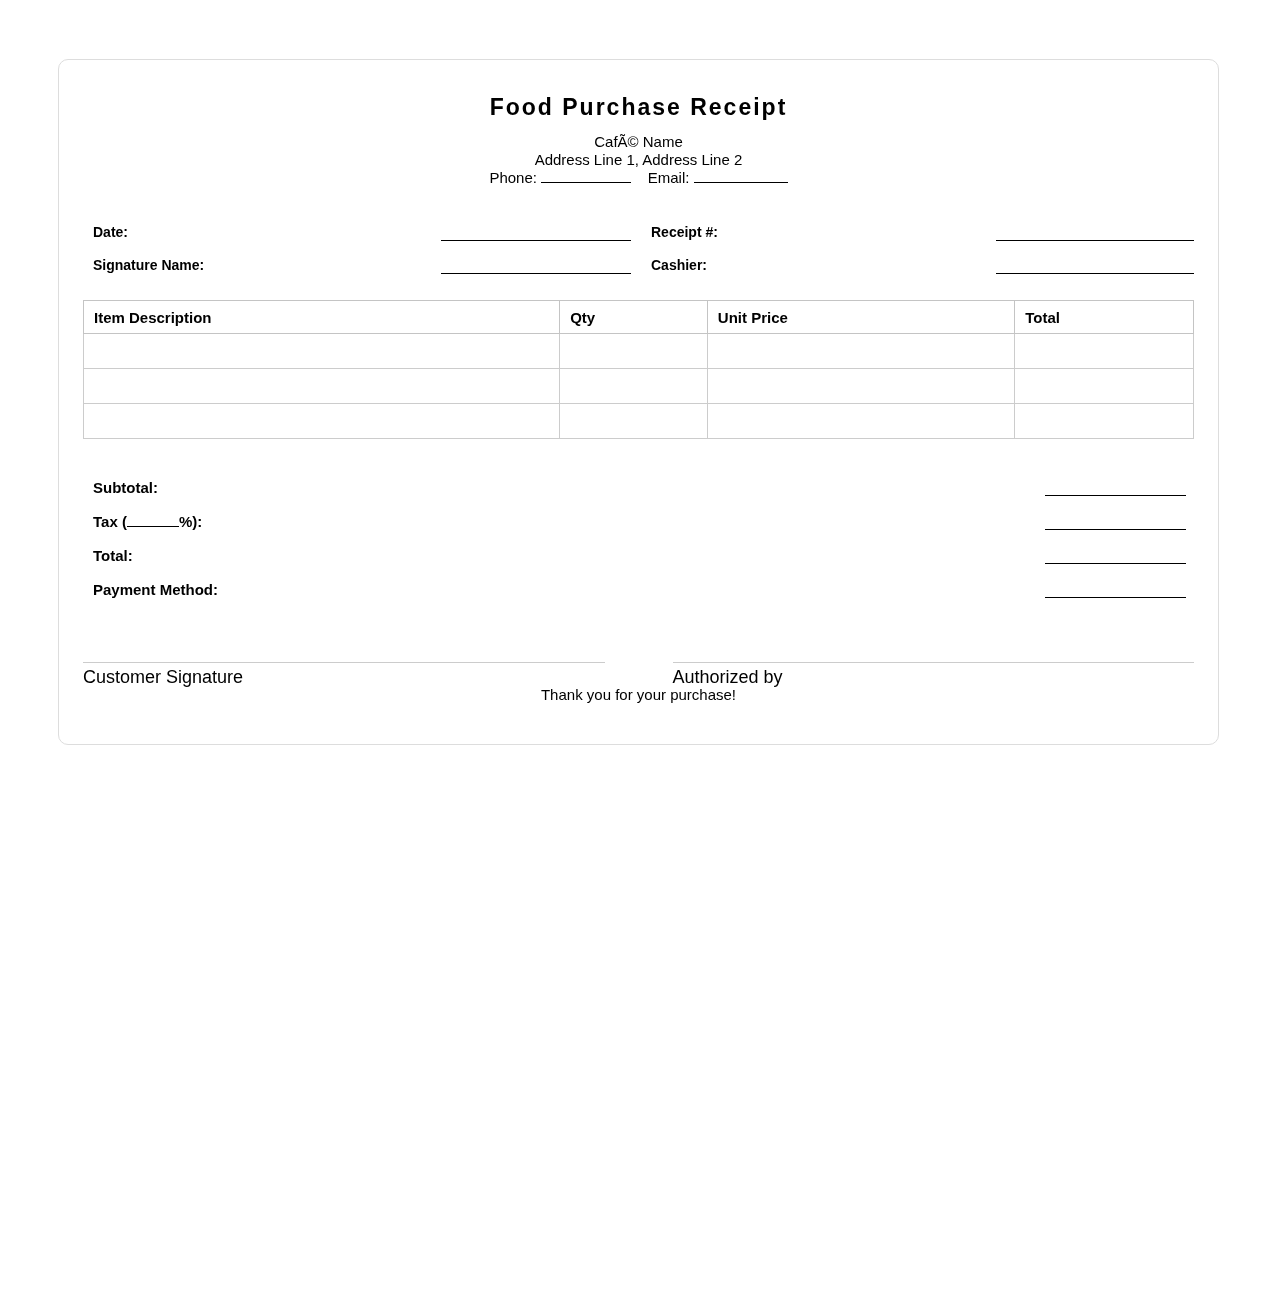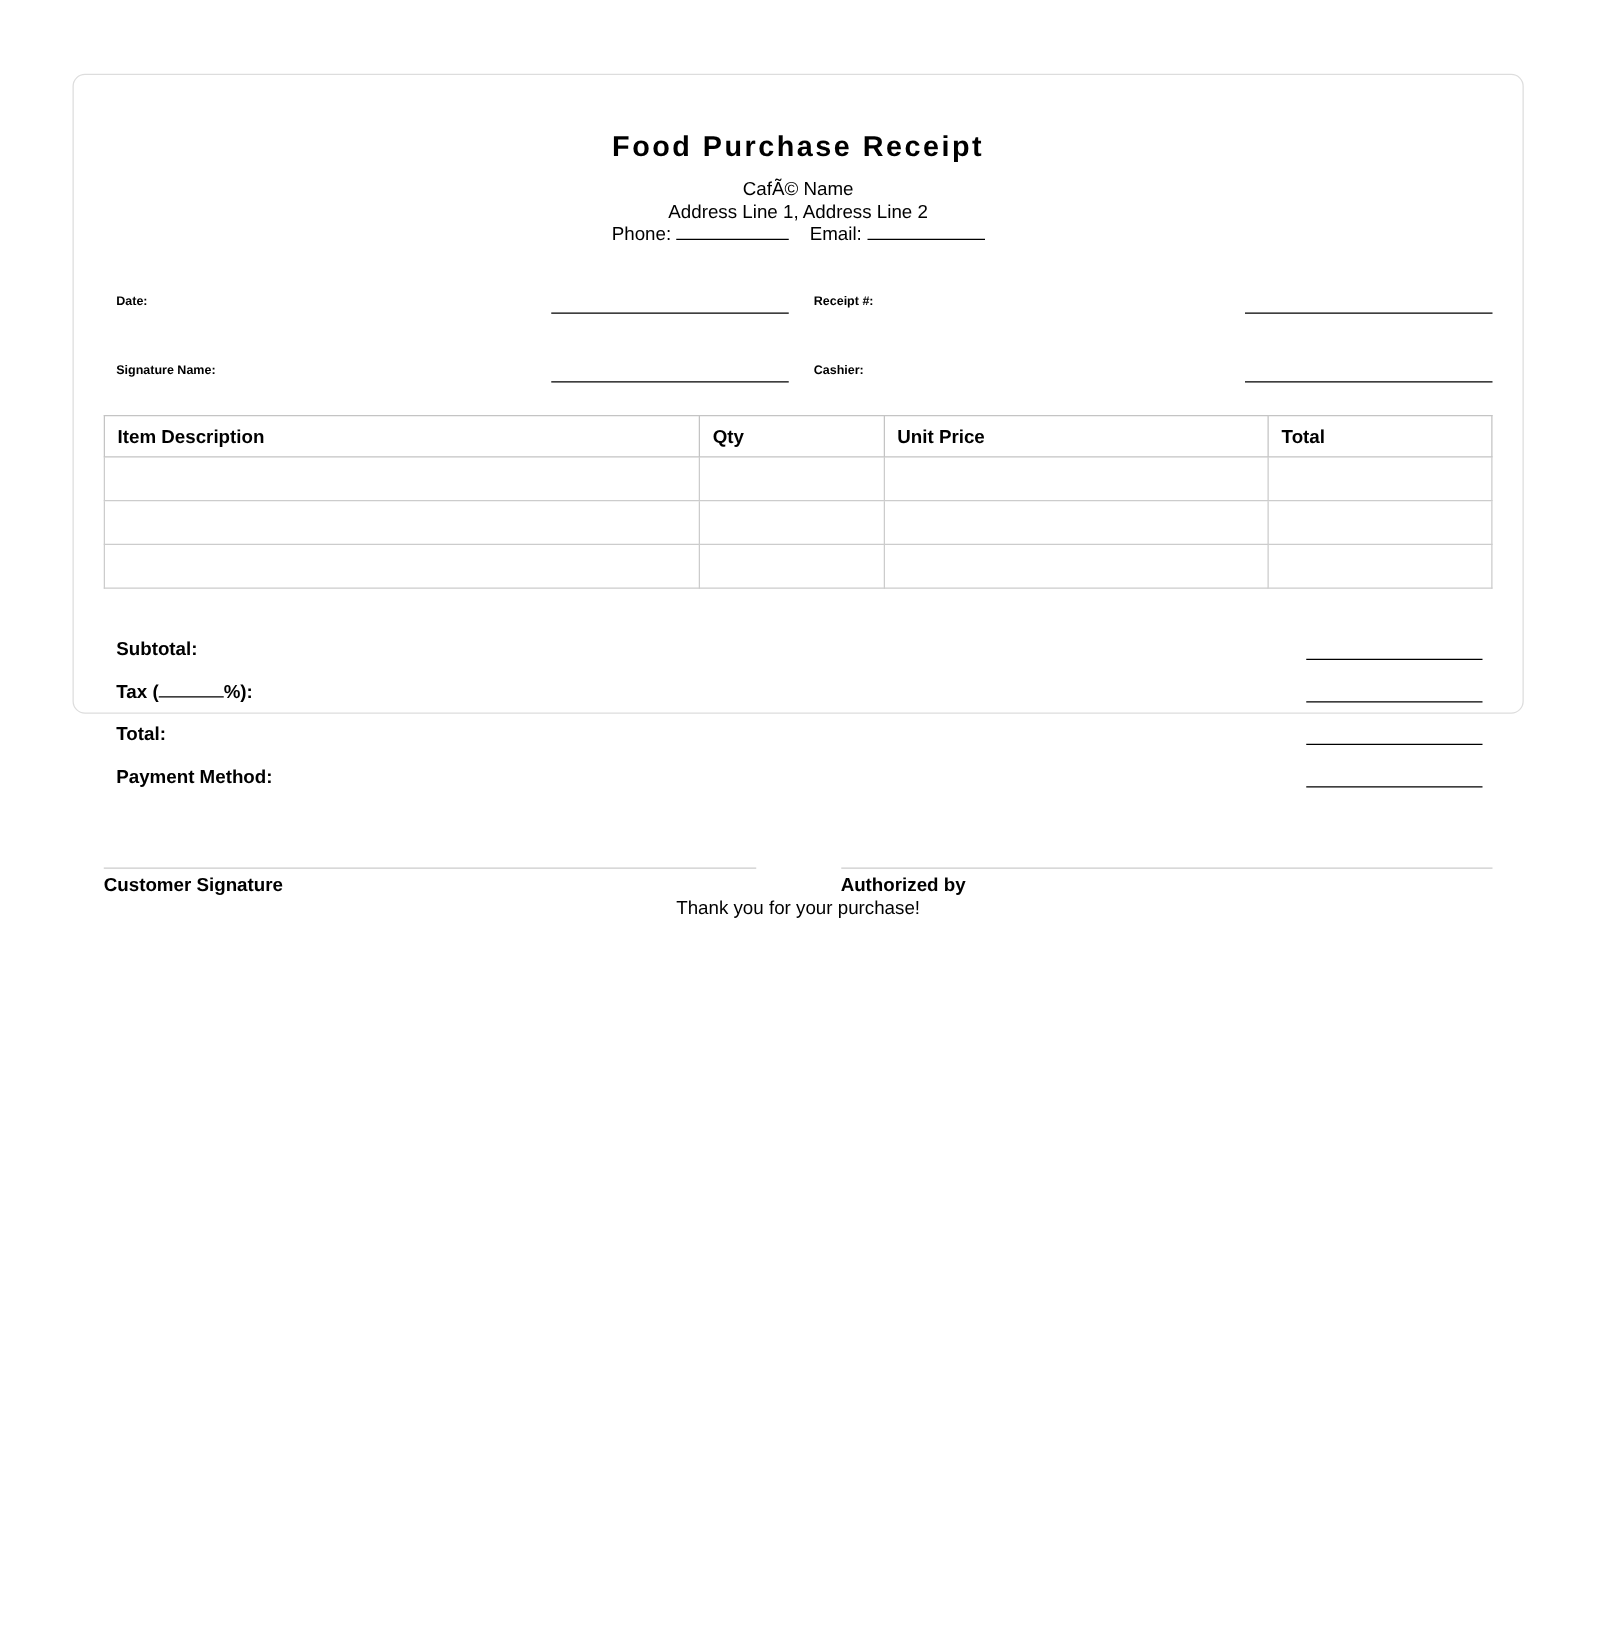--- a/index.html
+++ b/index.html
@@ -6,25 +6,25 @@
   html, body {
     margin: 0; padding: 0;
     width: 1278px; height: 1300px;
     background: #ffffff;
     font-family: "Liberation Sans", sans-serif;
     color: #000;
   }
   .card {
     position: absolute;
     left: 58px; top: 59px;
-    width: 1161px; height: 512px;
+    width: 1161px; height: 686px;
     background: #ffffff;
     border: 1px solid #dddddd;
     border-radius: 10px;
-    padding: 40px 24px;
+    padding: 30px 24px;
   }
   
   .header { text-align: center; }
   .title {
     font-size: 23px;
     font-weight: bold;
     letter-spacing: 2px;
     margin: 4px 0 12px 0;
   }
   .sub { font-size: 15px; line-height: 18px; }
@@ -33,24 +33,24 @@
     border-bottom: 1px solid #000;
     height: 13px;
     vertical-align: baseline;
   }
   .blank-phone { width: 90px; }
   .blank-email { width: 94px; }
   
   .info {
     display: grid;
     grid-template-columns: 348px 190px 20px 345px 1fr;
-    row-gap: 37px;
+    row-gap: 15px;
     align-items: end;
     margin: 36px 0 0 10px;
-    font-size: 10px;
+    font-size: 14px;
   }
   .info .lbl { font-weight: bold; line-height: 18px; }
   .fill-line {
     border-bottom: 1px solid #000;
     height: 18px;
   }
   
   .items-table {
     width: 100%;
     border-collapse: collapse;
@@ -91,22 +91,21 @@
     display: inline-block;
     width: 52px;
     height: 12px;
     border-bottom: 1px solid #000;
   }
   
   .sig-row {
     display: flex;
     gap: 68px;
     margin-top: 64px;
-    font-size: 15px;
-    font-weight: bold;
+    font-size: 18px;
   }
   .sig-col {
     flex: 1;
     border-top: 1px solid #cccccc;
     padding-top: 5px;
     line-height: 18px;
   }
   .thanks {
     text-align: center;
     font-size: 15px;

